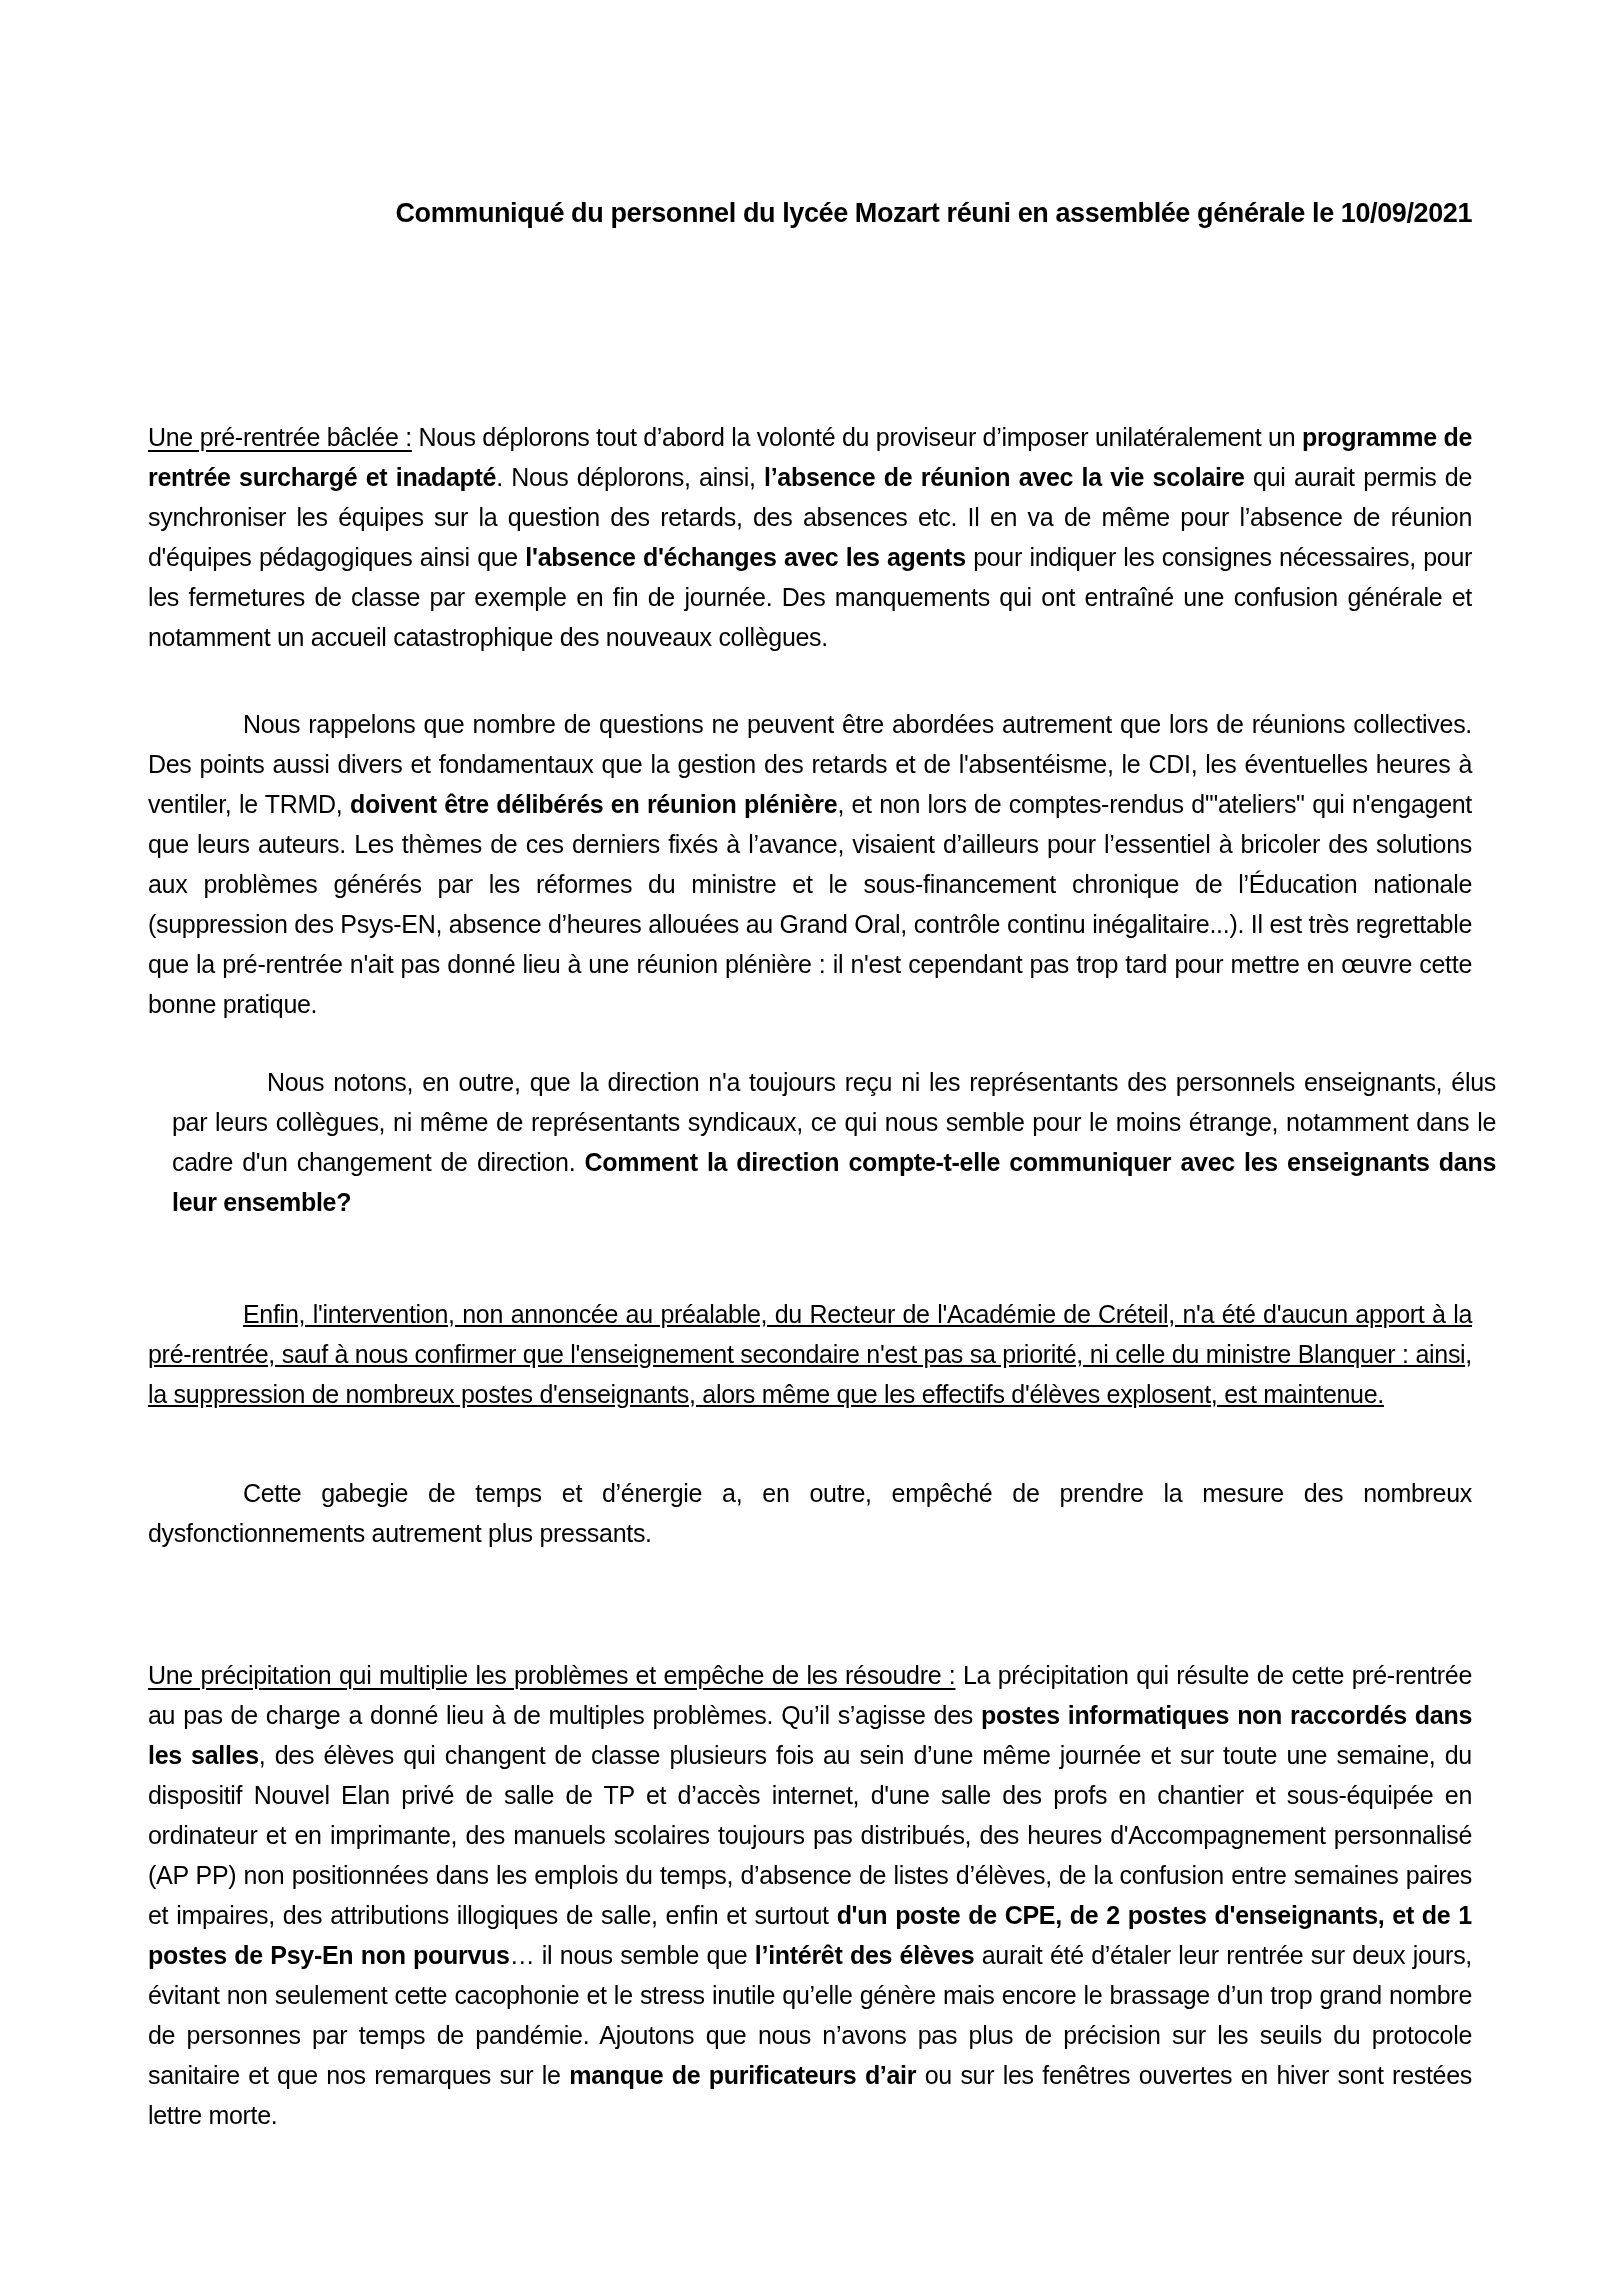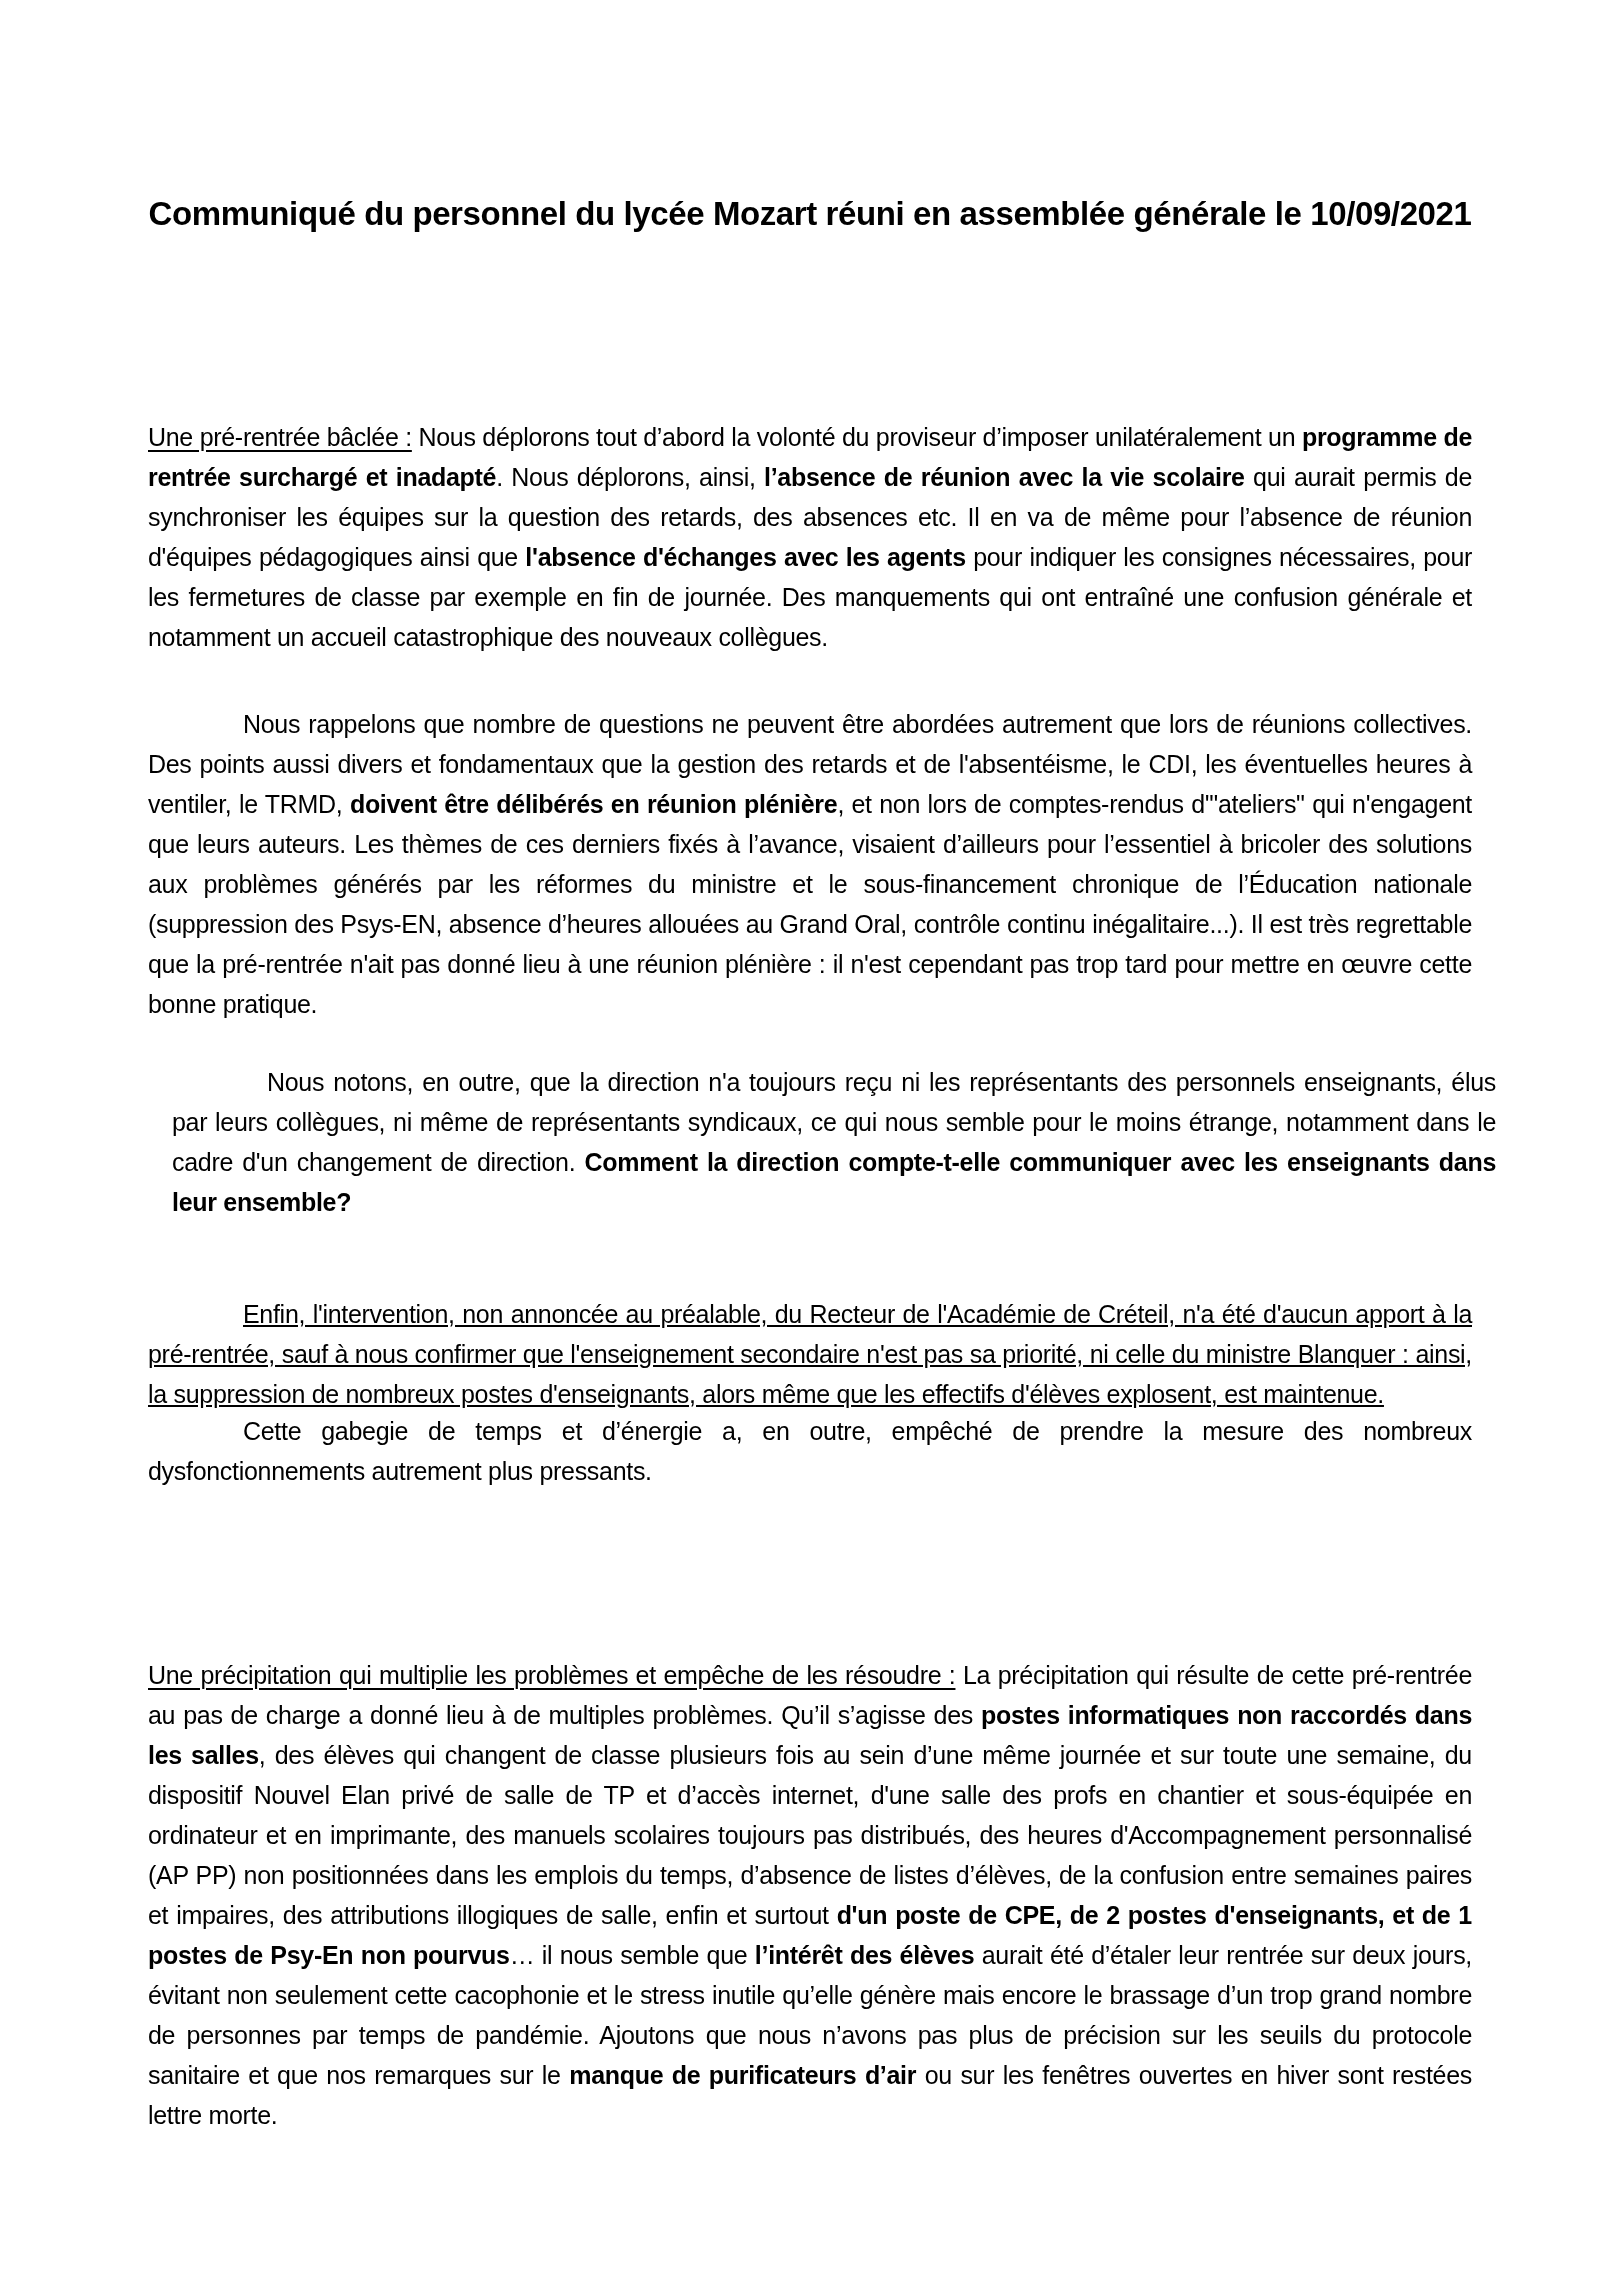--- a/index.html
+++ b/index.html
@@ -4,39 +4,39 @@
 <style>
   html, body { margin: 0; padding: 0; background: #ffffff; }
   body { width: 1622px; height: 2295px; position: relative; overflow: hidden; }
   .page {
     position: absolute; left: 0; top: 0; width: 1622px; height: 2295px; background: #ffffff;
     color: #000000;
     font-family: "Liberation Sans", sans-serif;
   }
   .title {
     position: absolute; left: 148px; width: 1324px; top: 194px;
-    text-align: center; font-weight: bold; font-size: 33px; line-height: 39px;
+    text-align: right; font-weight: bold; font-size: 27px; line-height: 39px;
     margin: 0; letter-spacing: -0.4px;
   }
   .block {
     position: absolute; left: 148px; width: 1324px;
     font-size: 25px; line-height: 40px; text-align: justify; letter-spacing: -0.3px;
     margin: 0;
   }
   .indent { text-indent: 95px; }
   .indent-small { text-indent: 47px; }
   b { font-weight: bold; }
   .heading { font-weight: normal; text-decoration: underline; text-decoration-thickness: 2px; text-underline-offset: 3.9px; }
   .last-left { text-align-last: left; }
   #intro { top: 255px; }
   #p1 { top: 417px; }
   #p2 { top: 704px; }
   #p3 { top: 1062px; margin-left: 24px; }
   #p4 { top: 1294px; text-decoration: underline; }
-  #p5 { top: 1411px; }
+  #p5 { top: 1473px; }
   #p6 { top: 1655px; }
 </style>
 </head>
 <body>
 
 <div class="page">
 
   <h1 class="title">Communiqué du personnel du lycée Mozart réuni en assemblée générale le 10/09/2021</h1>
 
 

